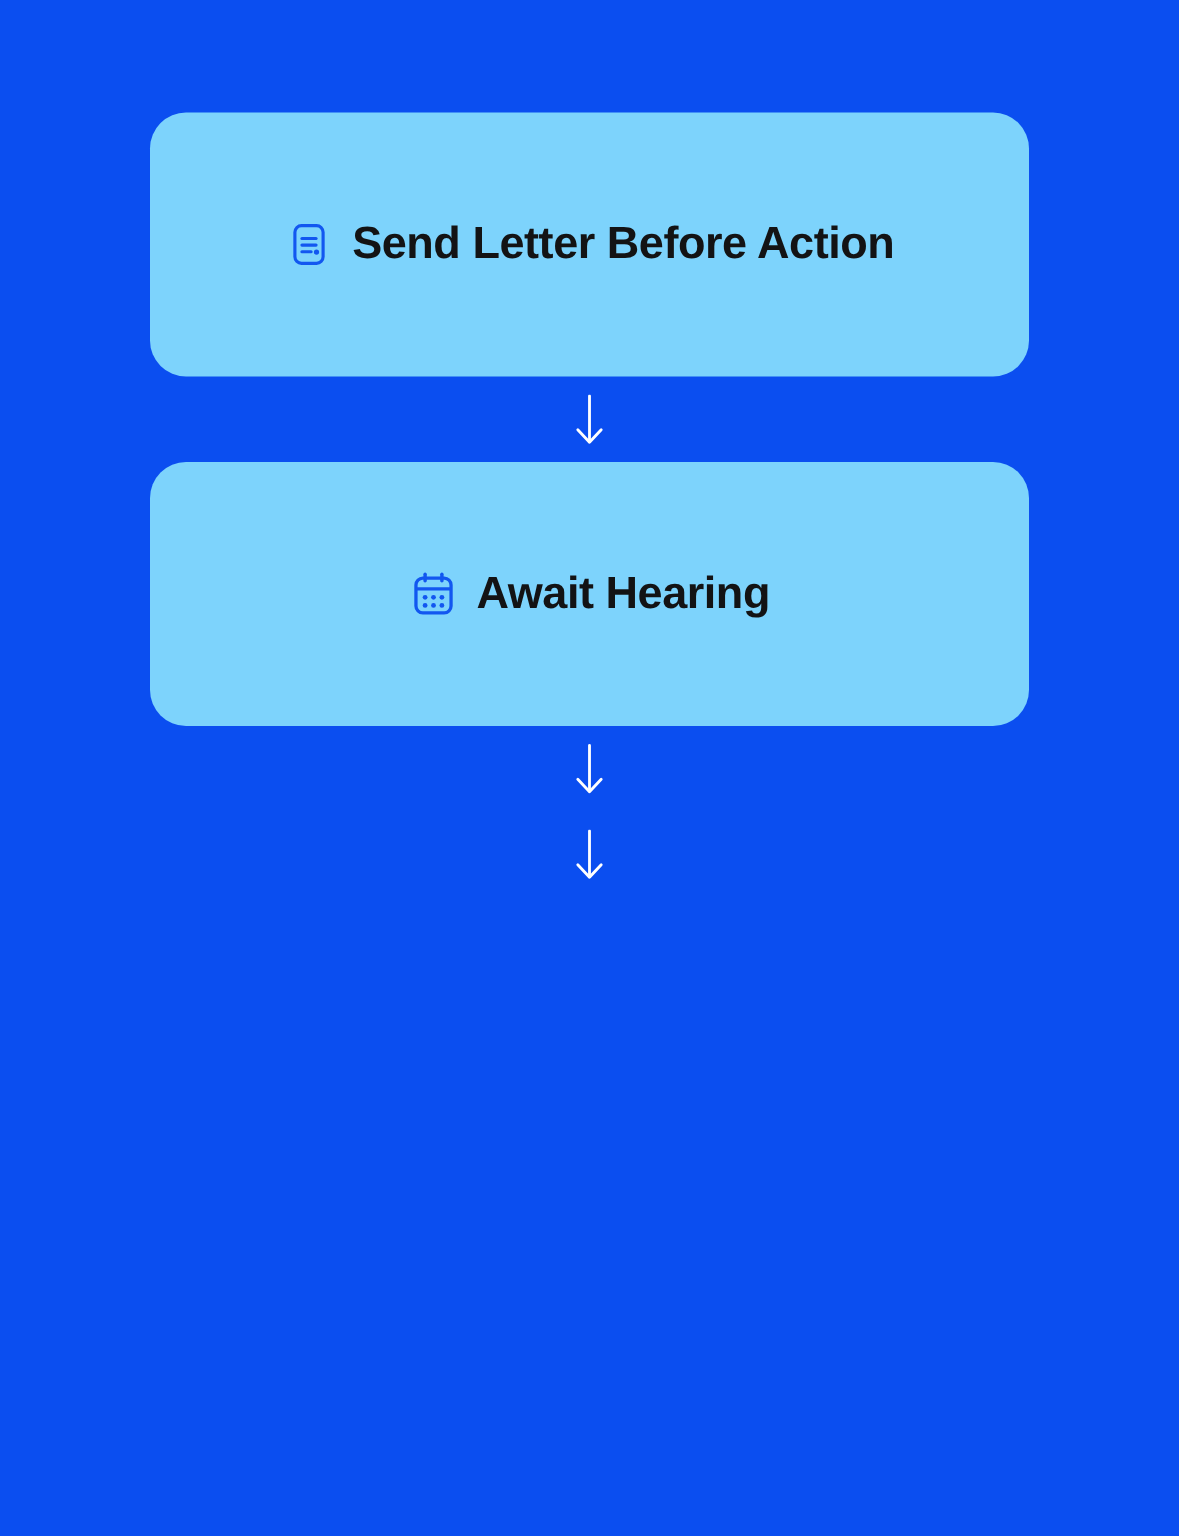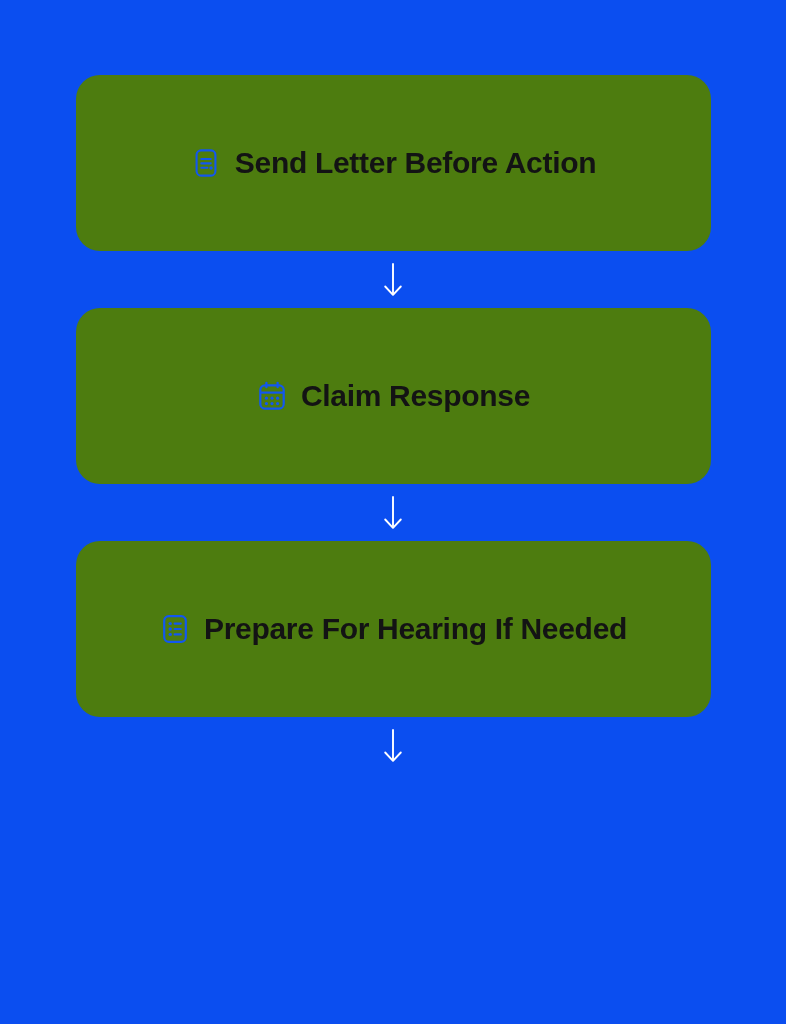--- a/index.html
+++ b/index.html
@@ -19,23 +19,23 @@
     height: 1024px;
     background: #0B4EF0;
     display: flex;
     flex-direction: column;
     align-items: center;
     justify-content: flex-start;
     padding-top: 75px;
     box-sizing: border-box;
   }
   .step-card {
-    width: 635px;
+    width: 586px;
     height: 176px;
-    background: #4d7c0f;
+    background: #7dd3fc;
     border-radius: 24px;
     display: flex;
     align-items: center;
     justify-content: center;
     box-sizing: border-box;
     flex: none;
   }
   .step-inner {
     display: flex;
     align-items: center;
@@ -112,49 +112,33 @@
           <rect x="4.3" y="5.4" width="23.4" height="23.2" rx="4.6" stroke="#1257F0" stroke-width="2.2"></rect>
           <line x1="4.3" y1="12.6" x2="27.7" y2="12.6" stroke="#1257F0" stroke-width="2.2"></line>
           <circle cx="10.4" cy="18.2" r="1.6" fill="#1257F0"></circle>
           <circle cx="16.0" cy="18.2" r="1.6" fill="#1257F0"></circle>
           <circle cx="21.6" cy="18.2" r="1.6" fill="#1257F0"></circle>
           <circle cx="10.4" cy="23.6" r="1.6" fill="#1257F0"></circle>
           <circle cx="16.0" cy="23.6" r="1.6" fill="#1257F0"></circle>
           <circle cx="21.6" cy="23.6" r="1.6" fill="#1257F0"></circle>
         </svg>
       </span>
-      <span class="step-label">Claim Response</span>
+      <span class="step-label">Await Hearing</span>
     </div>
   </div>
 
   <div class="connector">
     <span>
       <svg width="22" height="34" viewBox="0 0 22 34" fill="none" xmlns="http://www.w3.org/2000/svg">
         <line x1="11" y1="1" x2="11" y2="30" stroke="#FFFFFF" stroke-width="1.9" stroke-linecap="round"></line>
         <polyline points="3.2,23.5 11,31.8 18.8,23.5" stroke="#FFFFFF" stroke-width="1.9" stroke-linecap="round" stroke-linejoin="round" fill="none"></polyline>
       </svg>
     </span>
   </div>
 
-  <div class="step-card">
-    <div class="step-inner">
-      <span class="step-icon">
-        <svg viewBox="0 0 32 32" fill="none" xmlns="http://www.w3.org/2000/svg">
-          <rect x="5.2" y="3.2" width="21.6" height="25.6" rx="4.6" stroke="#1257F0" stroke-width="2.2"></rect>
-          <circle cx="11.2" cy="10.6" r="1.7" fill="#1257F0"></circle>
-          <circle cx="11.2" cy="16.0" r="1.7" fill="#1257F0"></circle>
-          <circle cx="11.2" cy="21.4" r="1.7" fill="#1257F0"></circle>
-          <line x1="15.6" y1="10.6" x2="21.8" y2="10.6" stroke="#1257F0" stroke-width="2.1" stroke-linecap="round"></line>
-          <line x1="15.6" y1="16.0" x2="21.8" y2="16.0" stroke="#1257F0" stroke-width="2.1" stroke-linecap="round"></line>
-          <line x1="15.6" y1="21.4" x2="21.8" y2="21.4" stroke="#1257F0" stroke-width="2.1" stroke-linecap="round"></line>
-        </svg>
-      </span>
-      <span class="step-label">Prepare For Hearing If Needed</span>
-    </div>
-  </div>
 
   <div class="connector">
     <span>
       <svg width="22" height="34" viewBox="0 0 22 34" fill="none" xmlns="http://www.w3.org/2000/svg">
         <line x1="11" y1="1" x2="11" y2="30" stroke="#FFFFFF" stroke-width="1.9" stroke-linecap="round"></line>
         <polyline points="3.2,23.5 11,31.8 18.8,23.5" stroke="#FFFFFF" stroke-width="1.9" stroke-linecap="round" stroke-linejoin="round" fill="none"></polyline>
       </svg>
     </span>
   </div>
 

